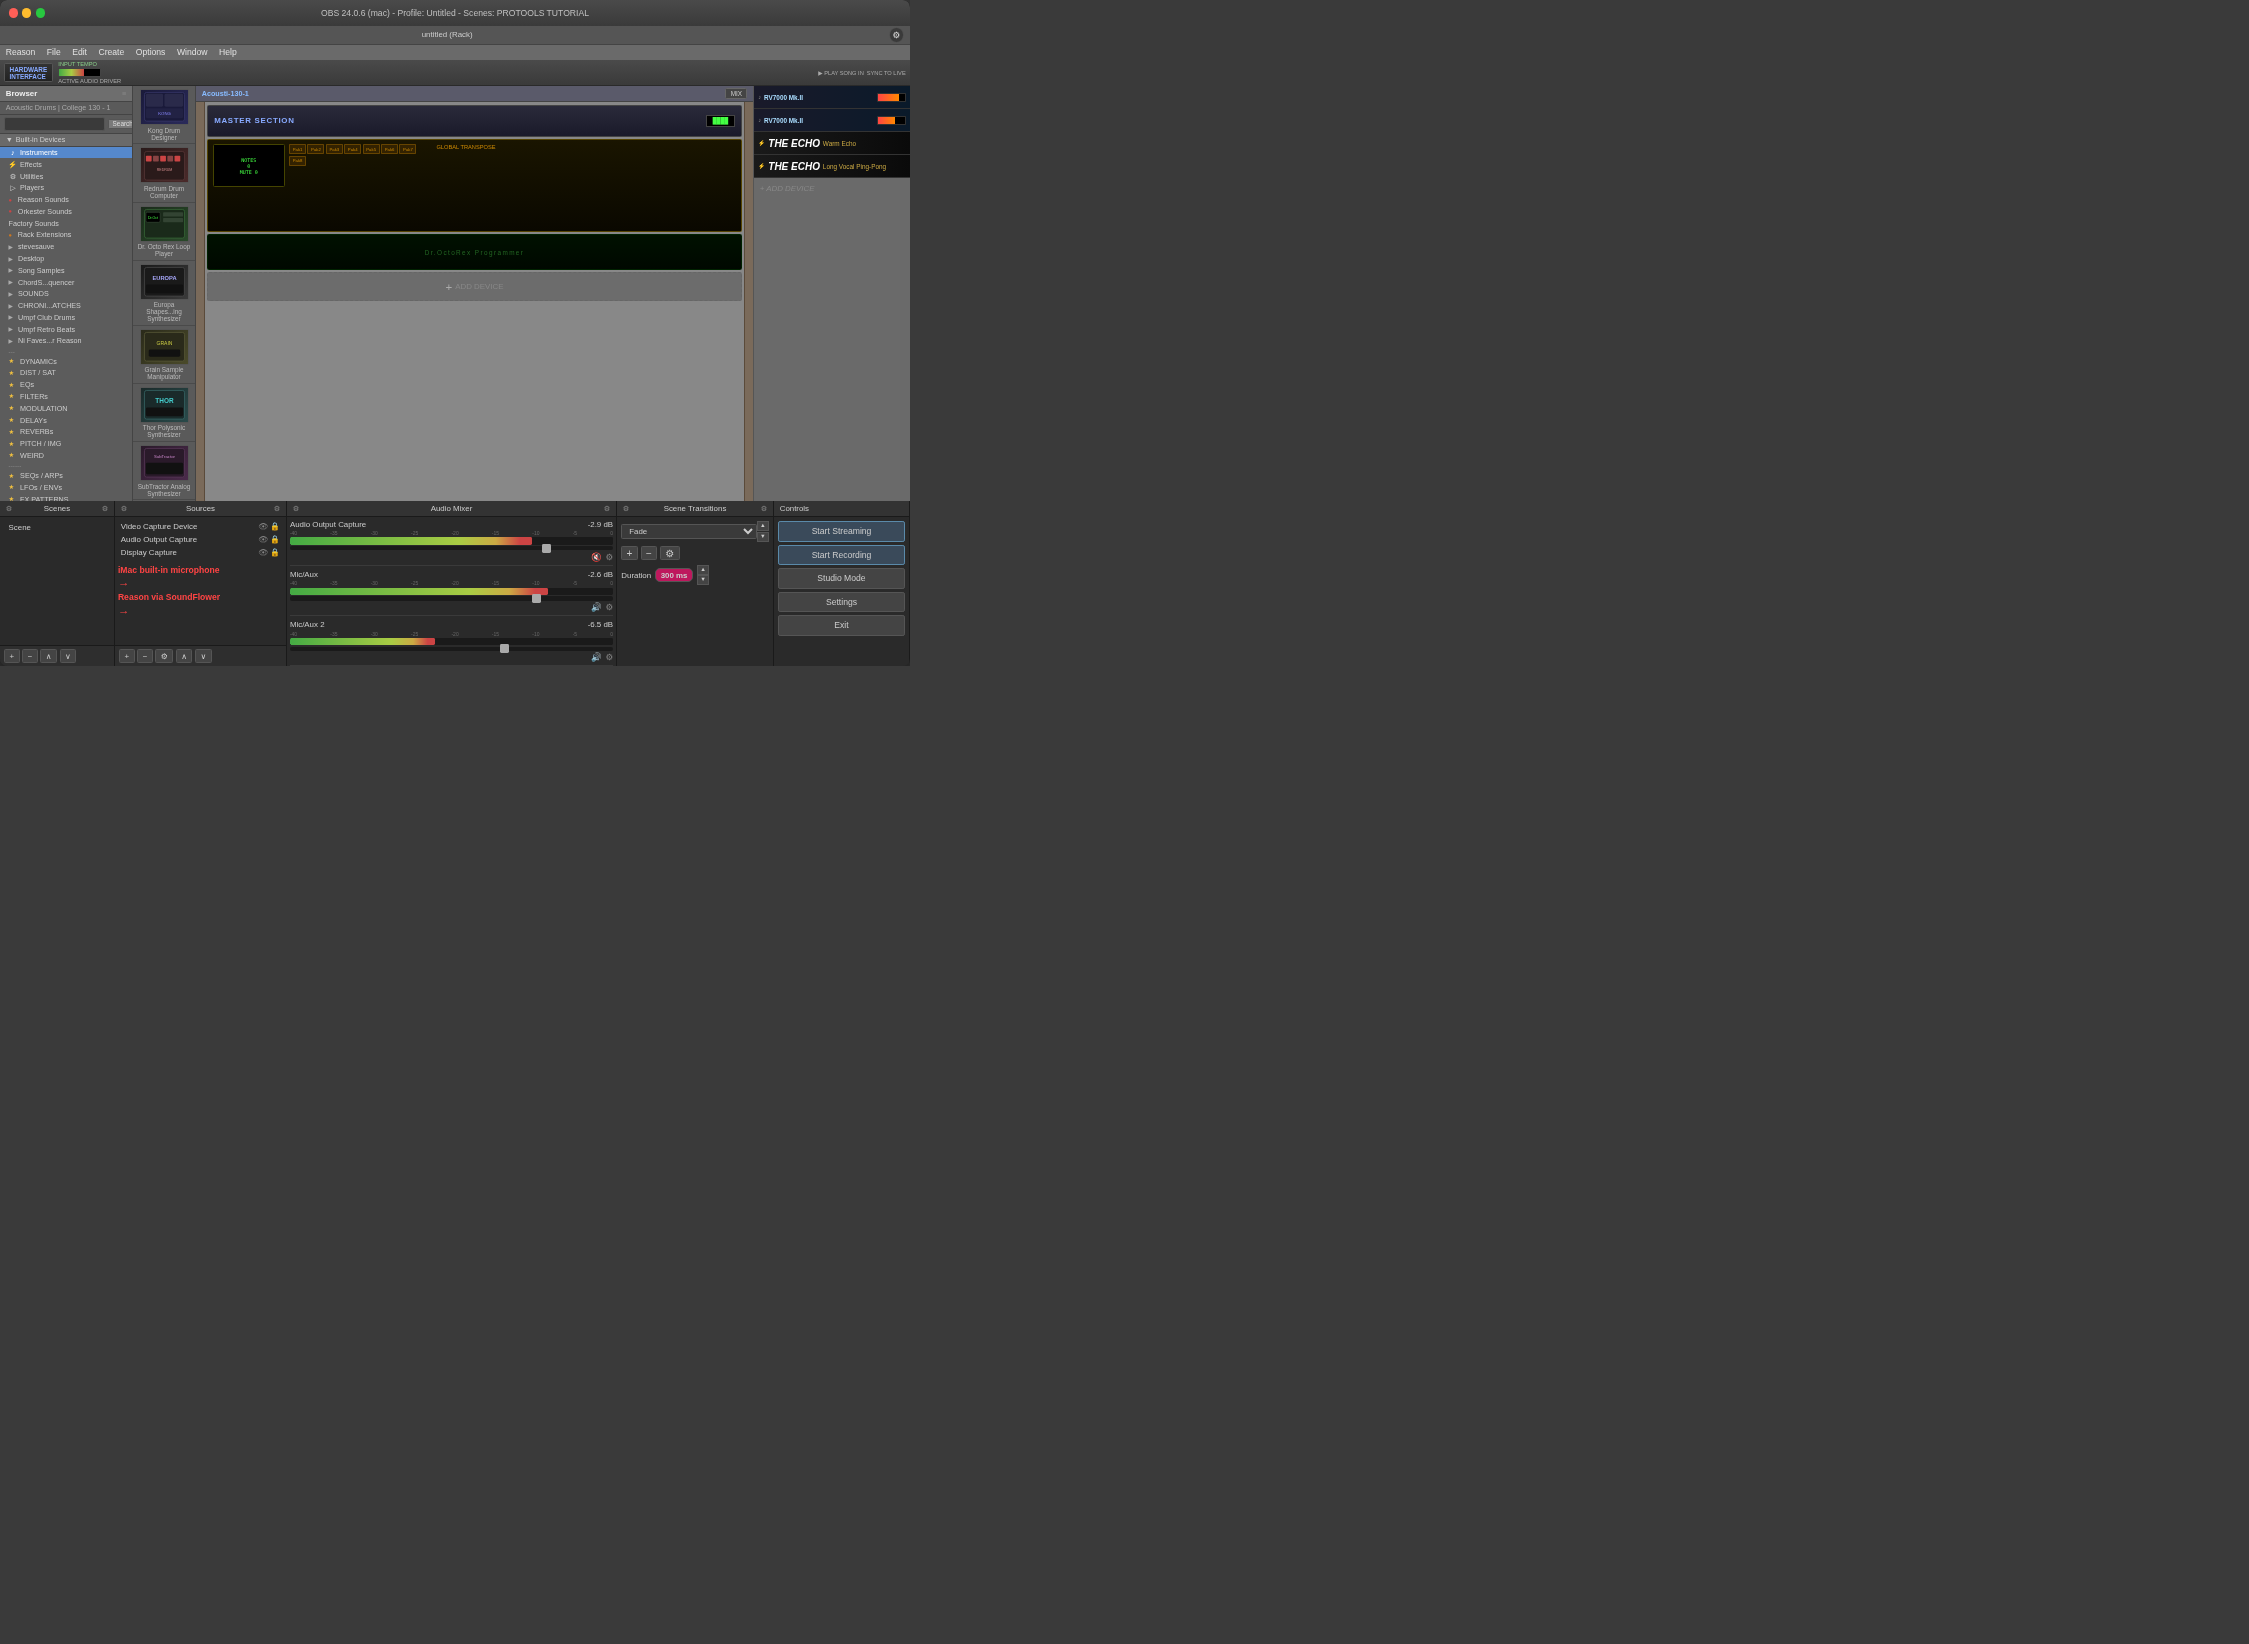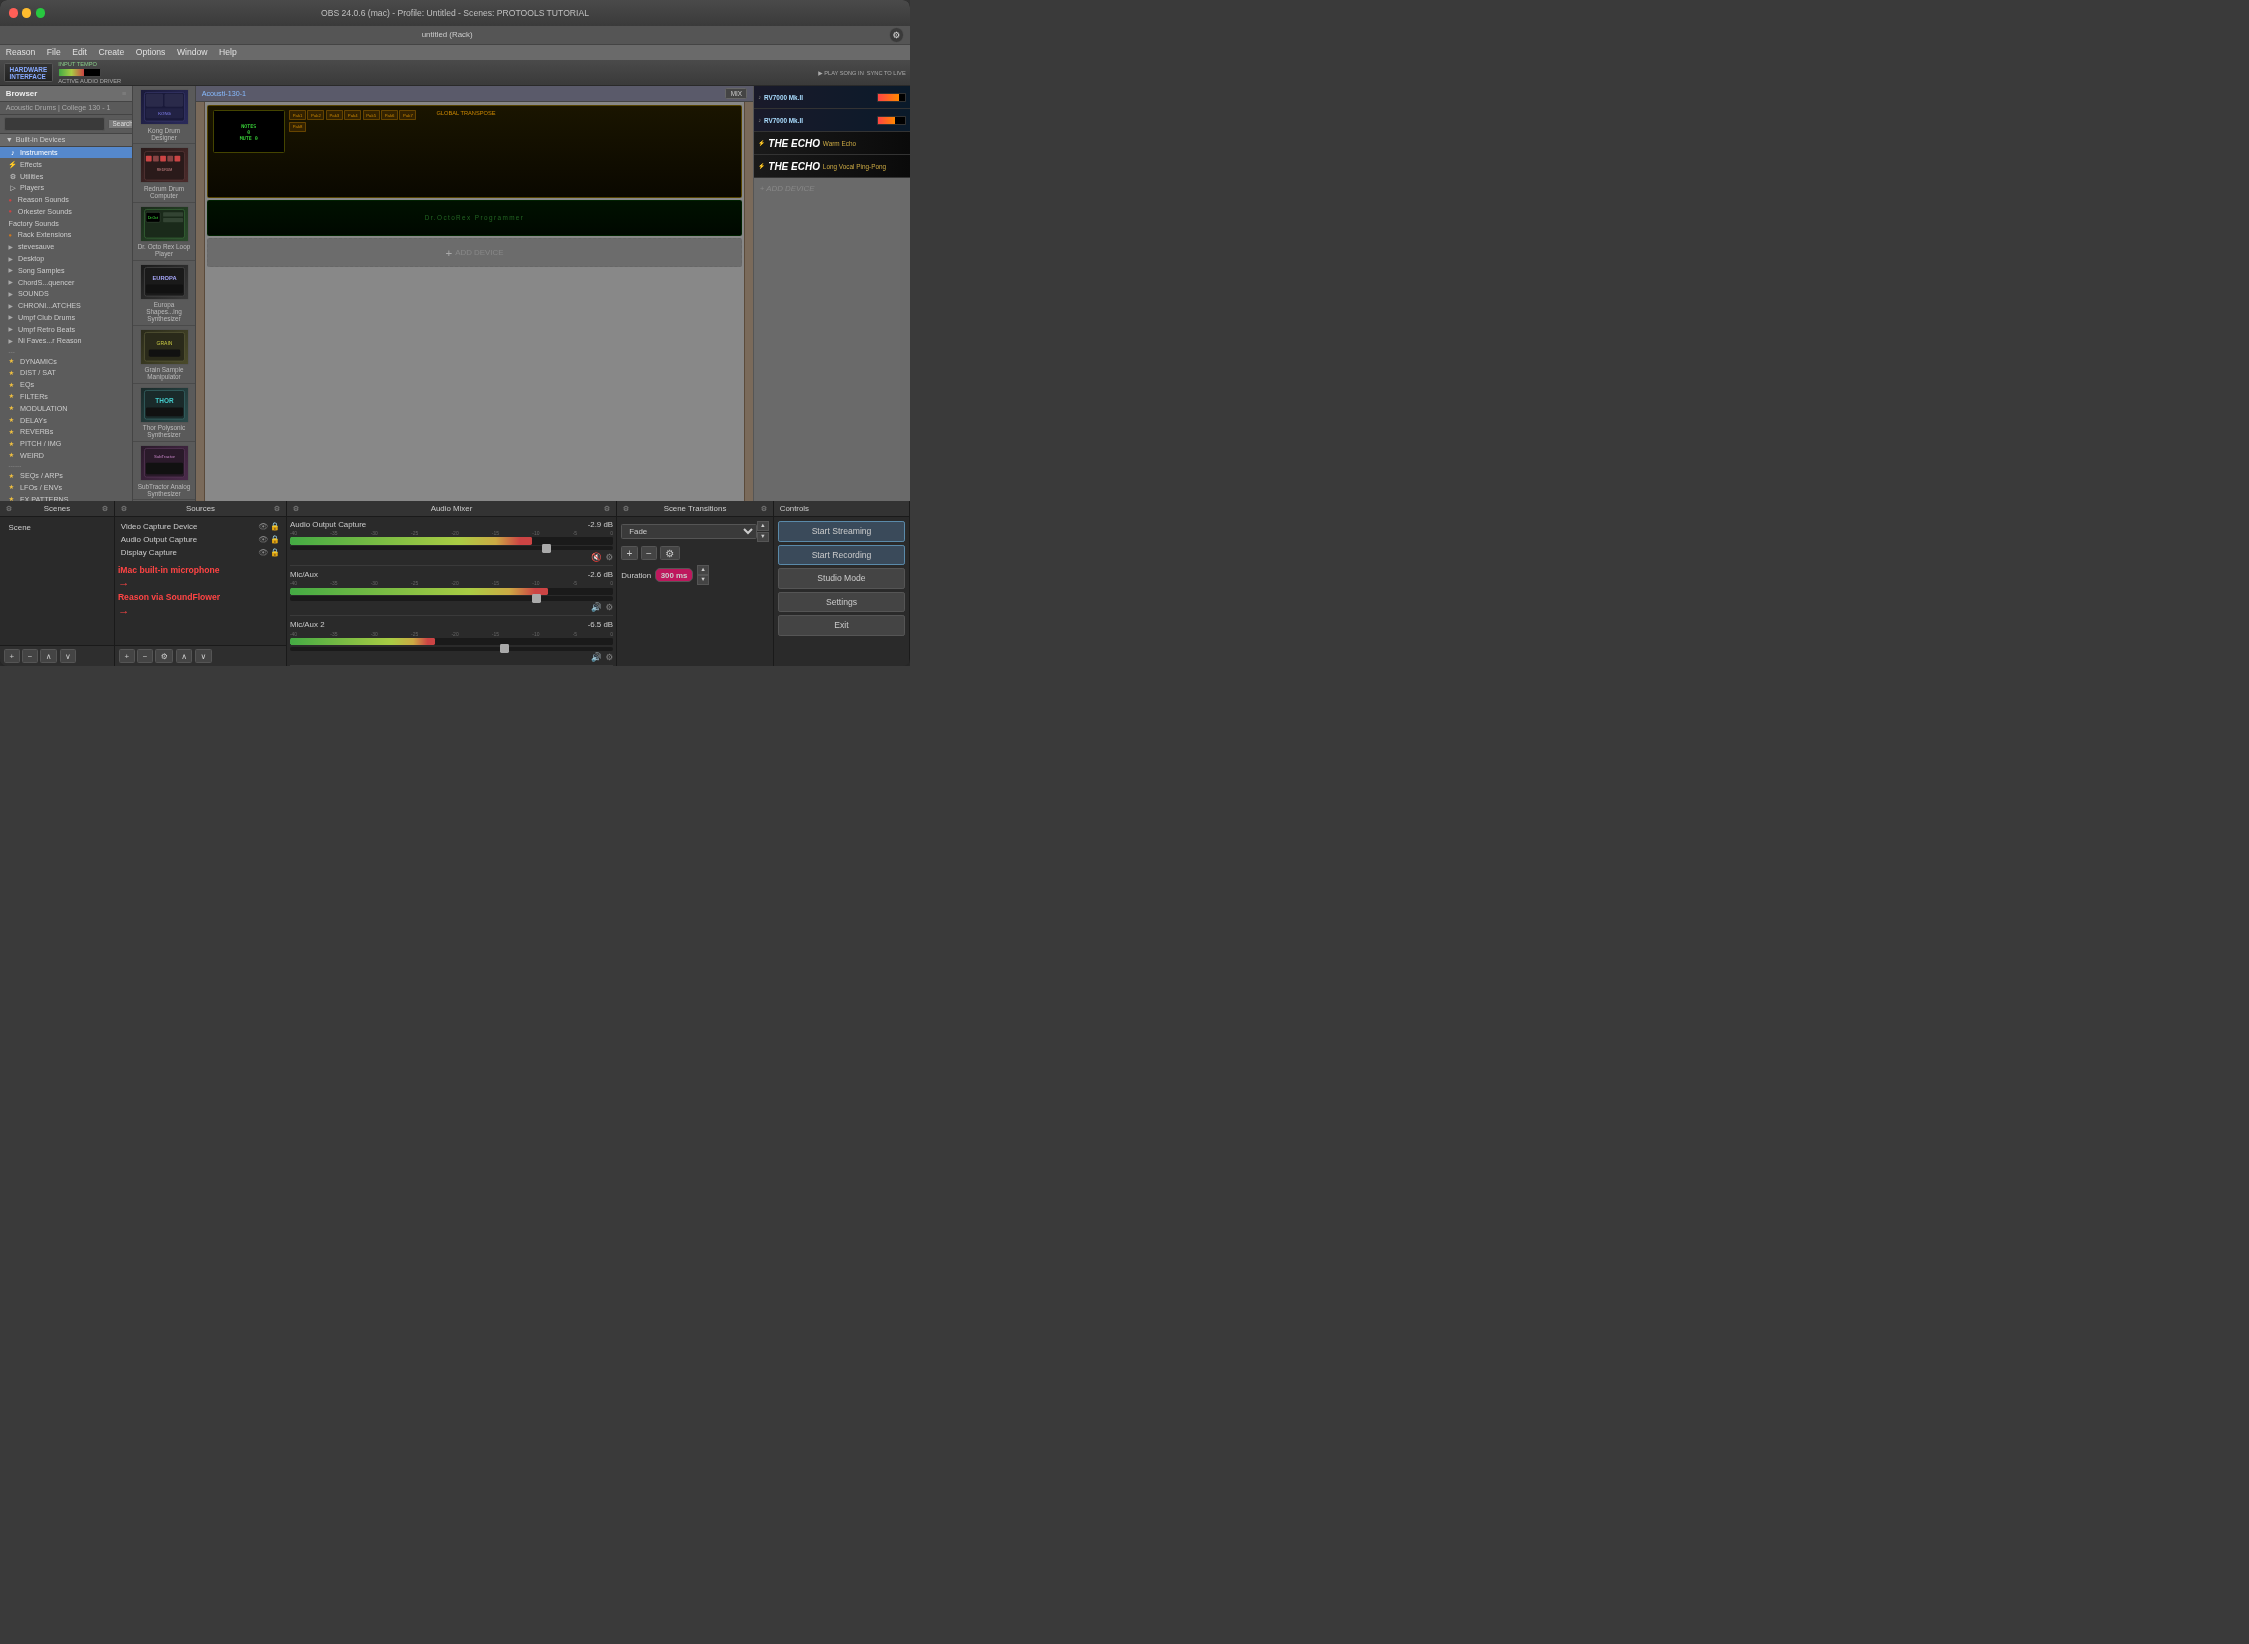--- a/index.html
+++ b/index.html
@@ -1077,29 +1077,35 @@
               </svg>
             </div>
             <div class="browser-item-name">SubTractor Analog Synthesizer</div>
           </div>
 
         </div>
 
         <div class="reason-center">
 
           <div class="rack-namebar">
-            <span style="font-size:7.2px;color:#88bbff;">Acousti-130-1</span>
+            <span style="font-size:7.2px;color:#88bbff;font-weight:bold;">Acousti-130-1</span>
             <div style="display:flex;gap:2.9px;align-items:center;">
               <button class="rack-mix-btn">MIX</button>
             </div>
           </div>
           <div class="rack-container">
             <div class="rack-left-strip"></div>
             <div class="rack-devices">
 
+              <div class="device-master">
+                <div class="device-master-label">MASTER SECTION</div>
+                <div style="margin-left:auto;display:flex;gap:5.7px;align-items:center;">
+                  <div style="background:#000;padding:0.7px 5.7px;border:0.7px solid #444;font-size:6.4px;color:#44ff44;font-family:monospace;">████</div>
+                </div>
+              </div>
 
               <div class="device-dr-octo">
                 <div class="octo-body">
                   <div class="octo-lcd">
                     <div class="octo-lcd-line">NOTES</div>
                     <div class="octo-lcd-line">0</div>
                     <div class="octo-lcd-line">MUTE 0</div>
                   </div>
                   <div class="octo-buttons">
                     <div class="octo-btn">Pak1</div>

